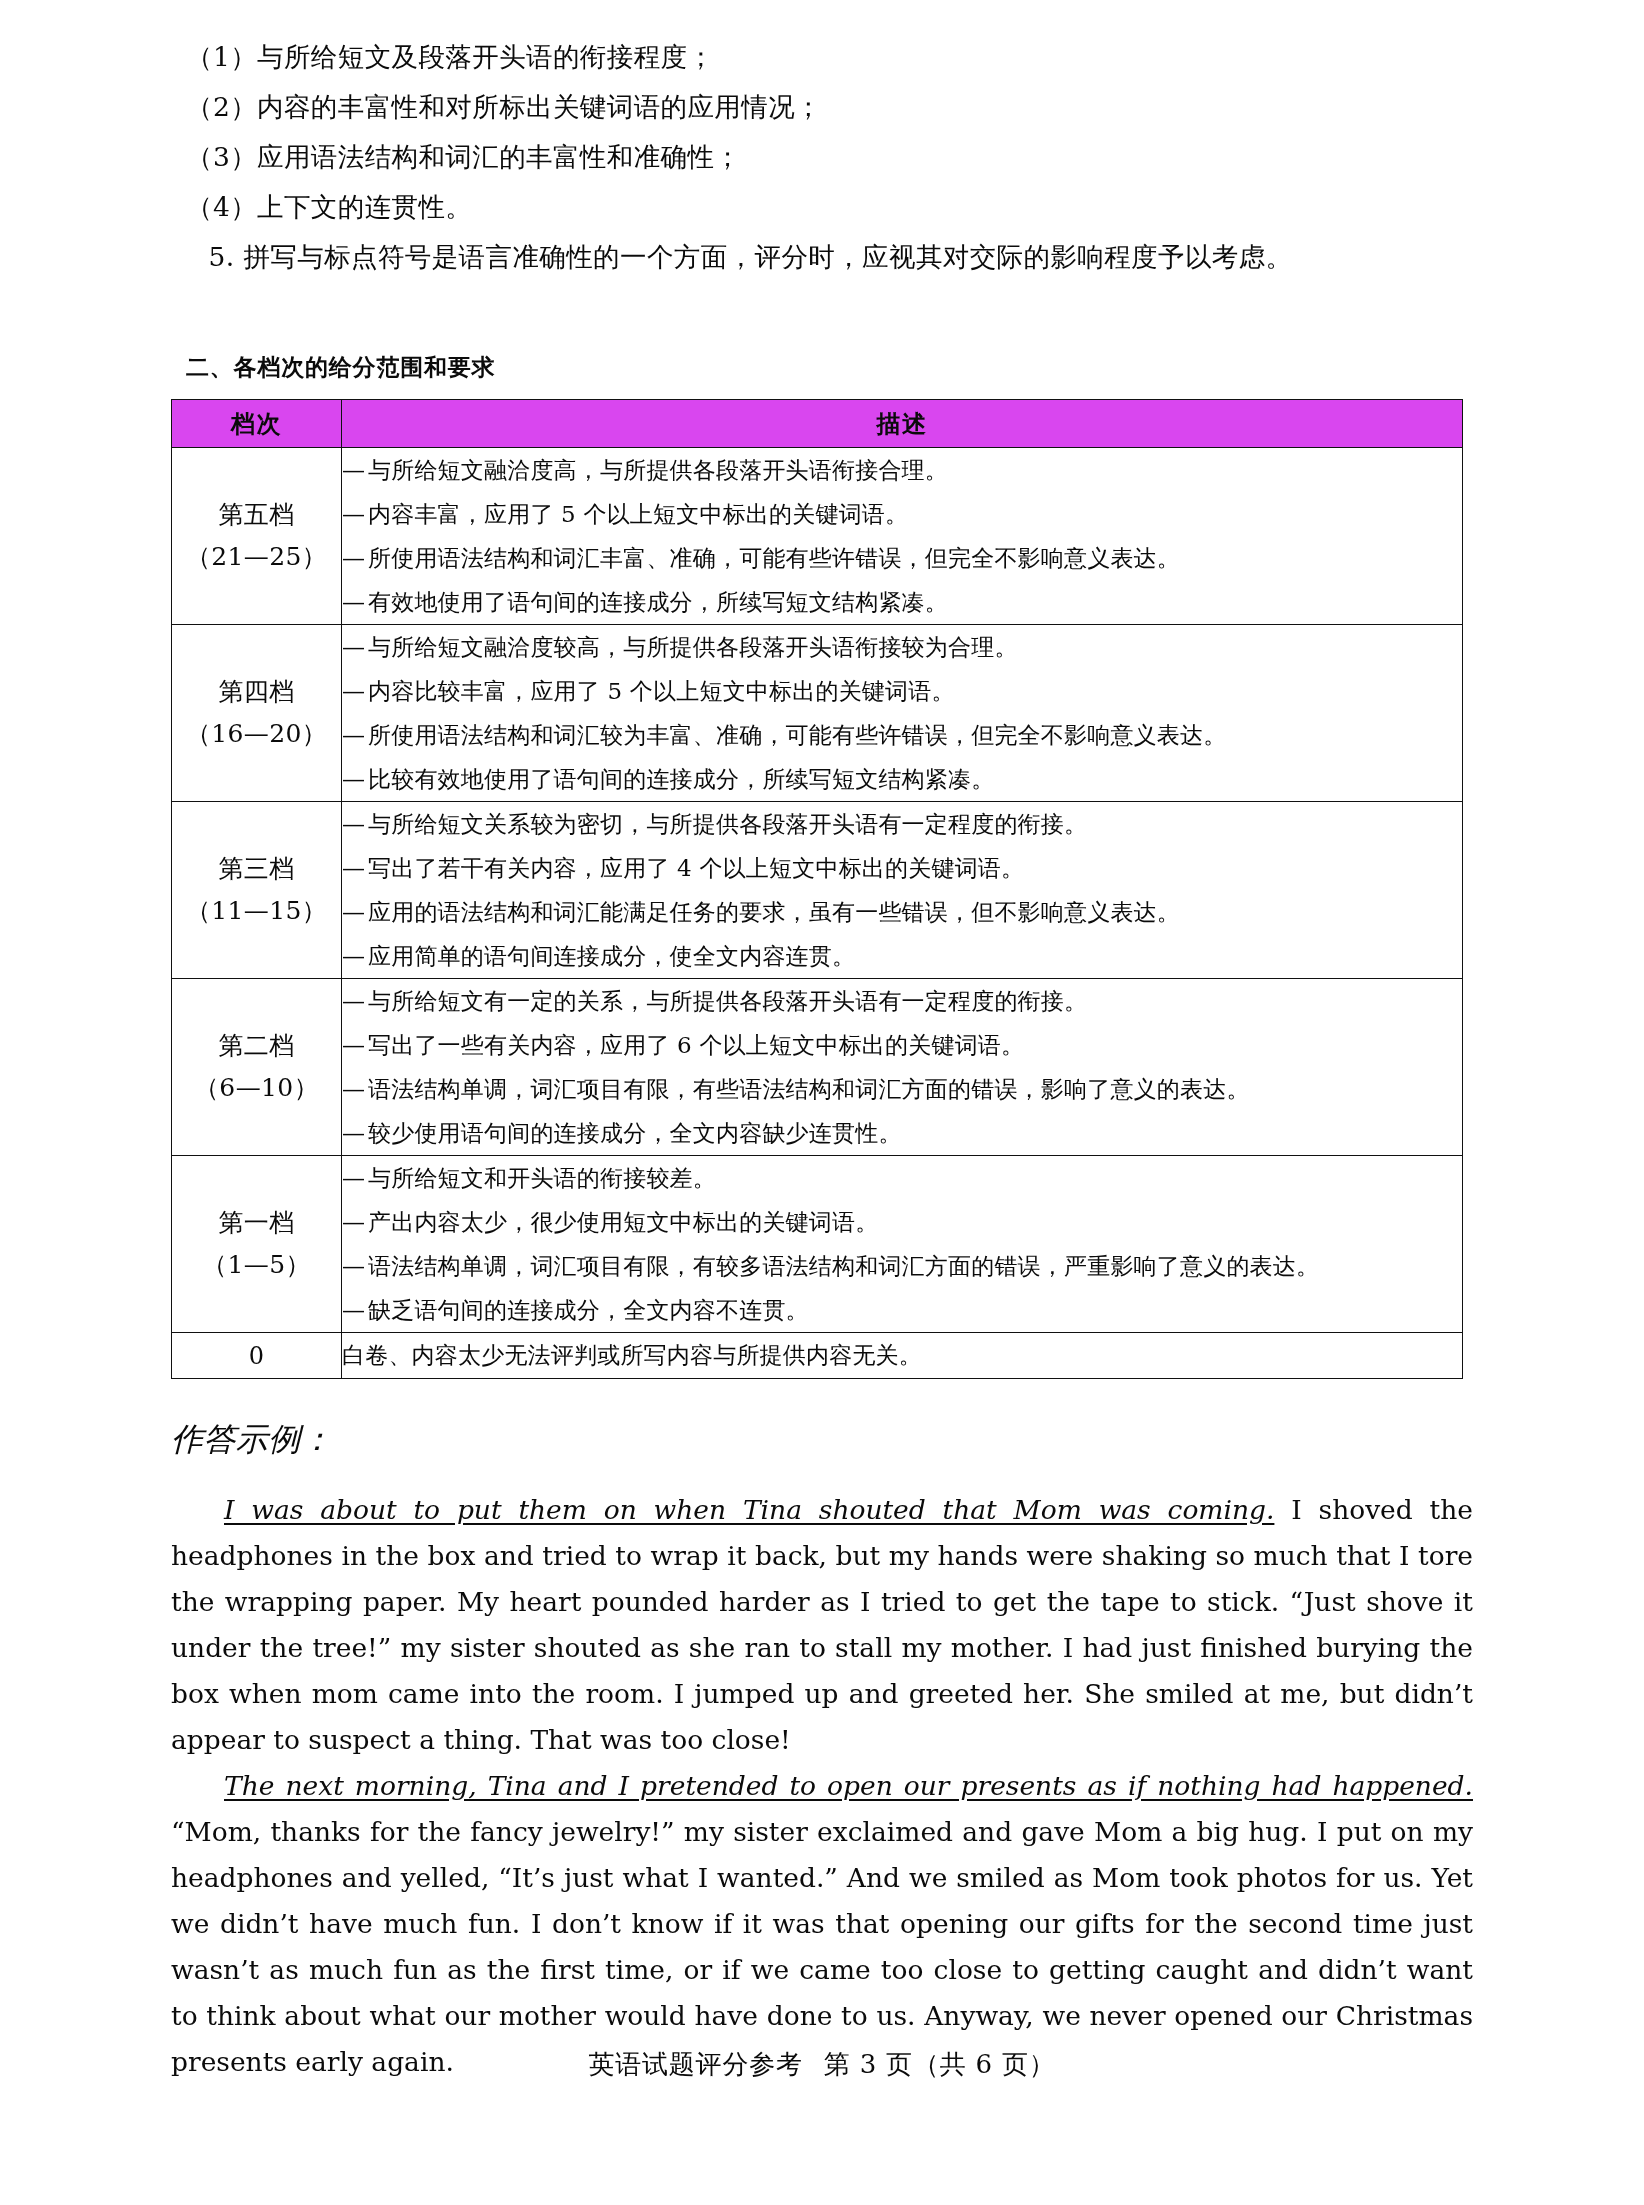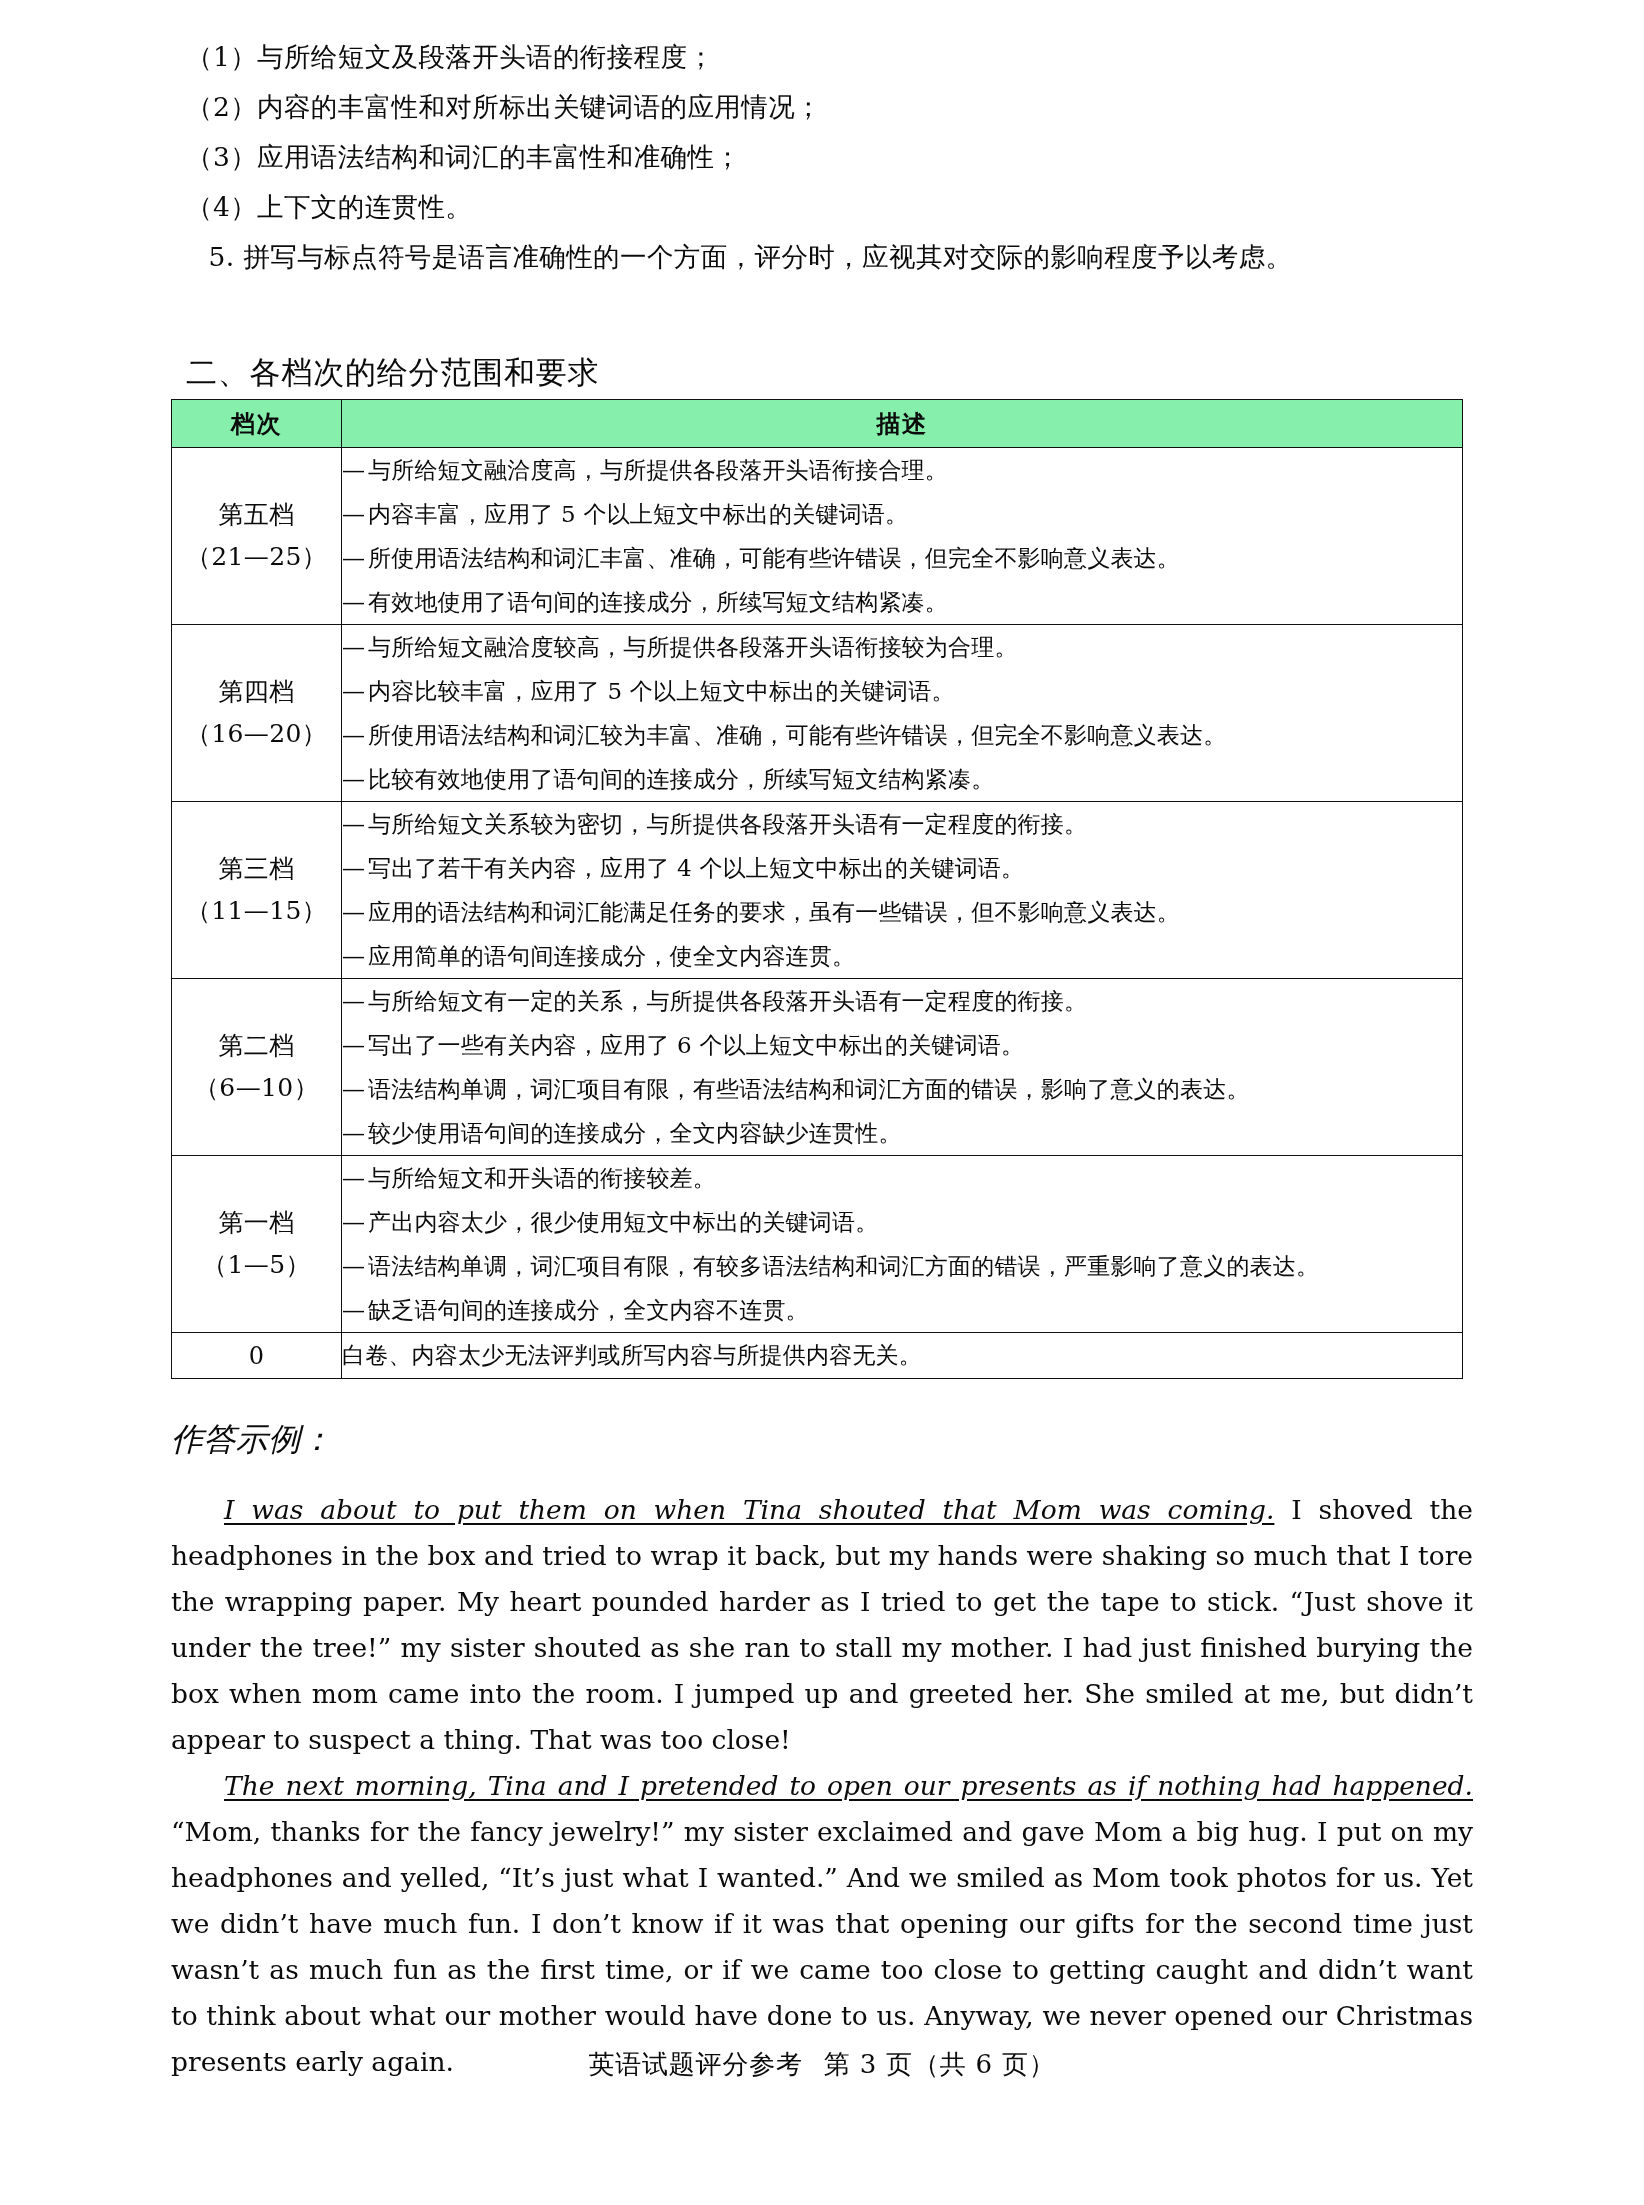--- a/index.html
+++ b/index.html
@@ -39,22 +39,22 @@
     line-height: 50px;
     letter-spacing: 0.4px;
     white-space: nowrap;
     padding-left: 22.5px;
   }
   
   .sec-heading {
     position: absolute;
     left: 186px;
     top: 336px;
-    font-size: 31px;
-    font-weight: normal;
+    font-size: 23px;
+    font-weight: bold;
     letter-spacing: 0.8px;
     font-family: "DejaVu Sans", "Liberation Sans", sans-serif;
   }
   
   .rubric-wrap {
     position: absolute;
     left: 171px;
     top: 383px;
     width: 1291px;
   }
@@ -64,21 +64,21 @@
     table-layout: fixed;
   }
   table.rubric td, table.rubric th {
     border: 1.6px solid #111;
     vertical-align: middle;
     padding: 0;
   }
   .col-band { width: 170px; }
   .col-desc { width: 1121px; }
   thead th {
-    background: #86efac;
+    background: #d946ef;
     height: 47px;
     font-size: 24px;
     font-weight: bold;
     text-align: center;
     font-family: "DejaVu Sans", "Liberation Sans", serif;
     letter-spacing: 1.6px;
   }
   td.band {
     text-align: center;
     font-size: 25px;

